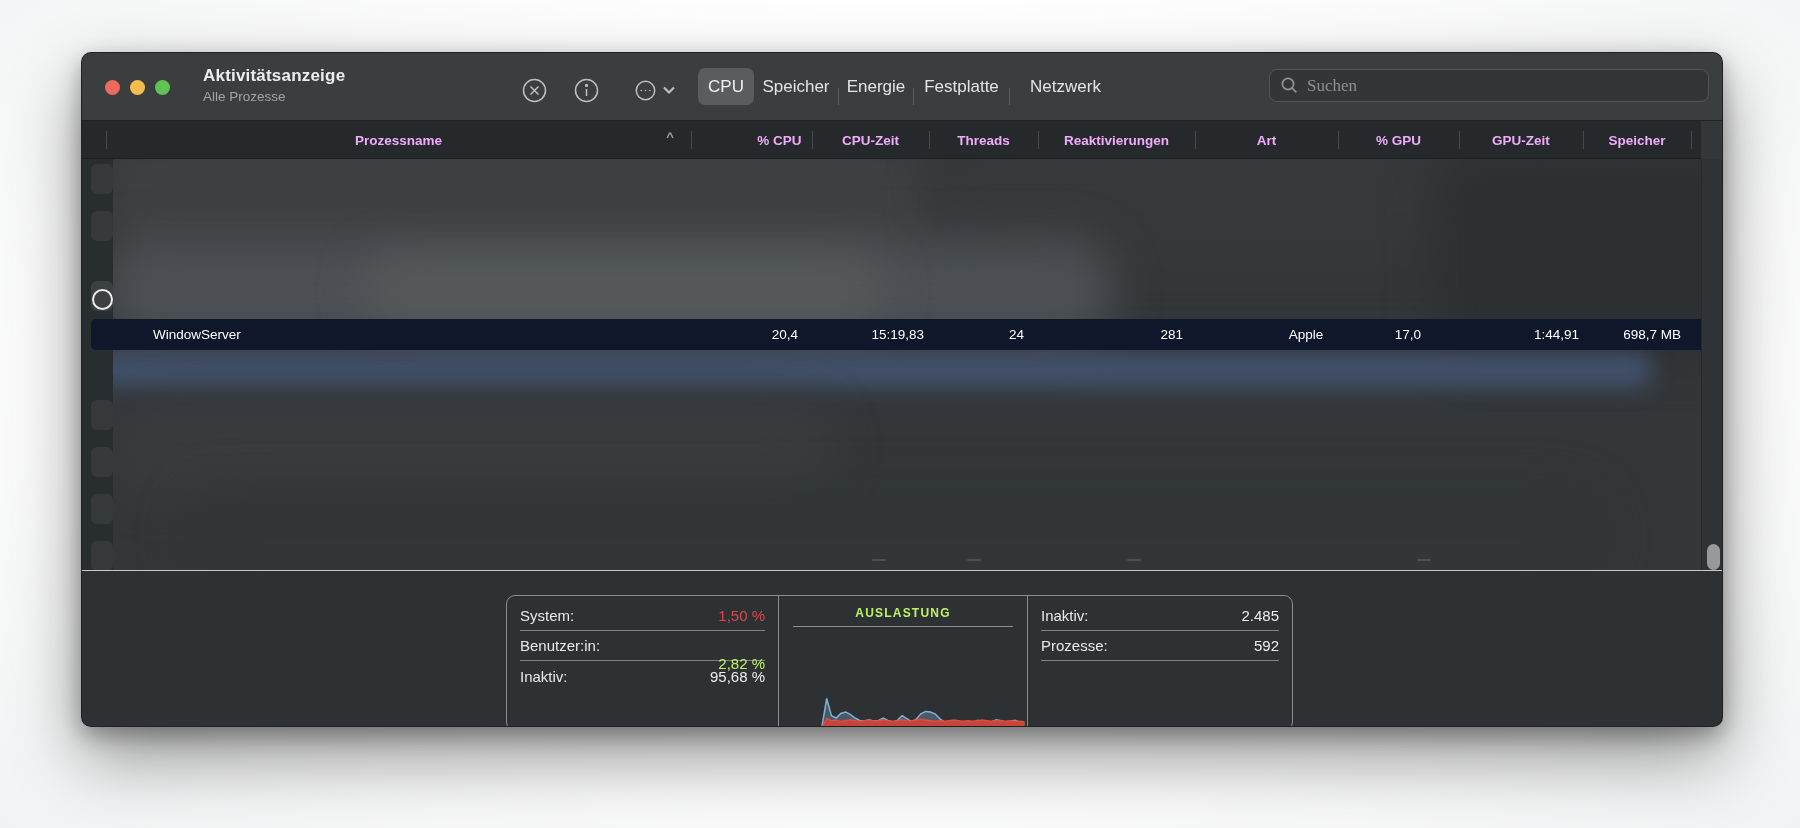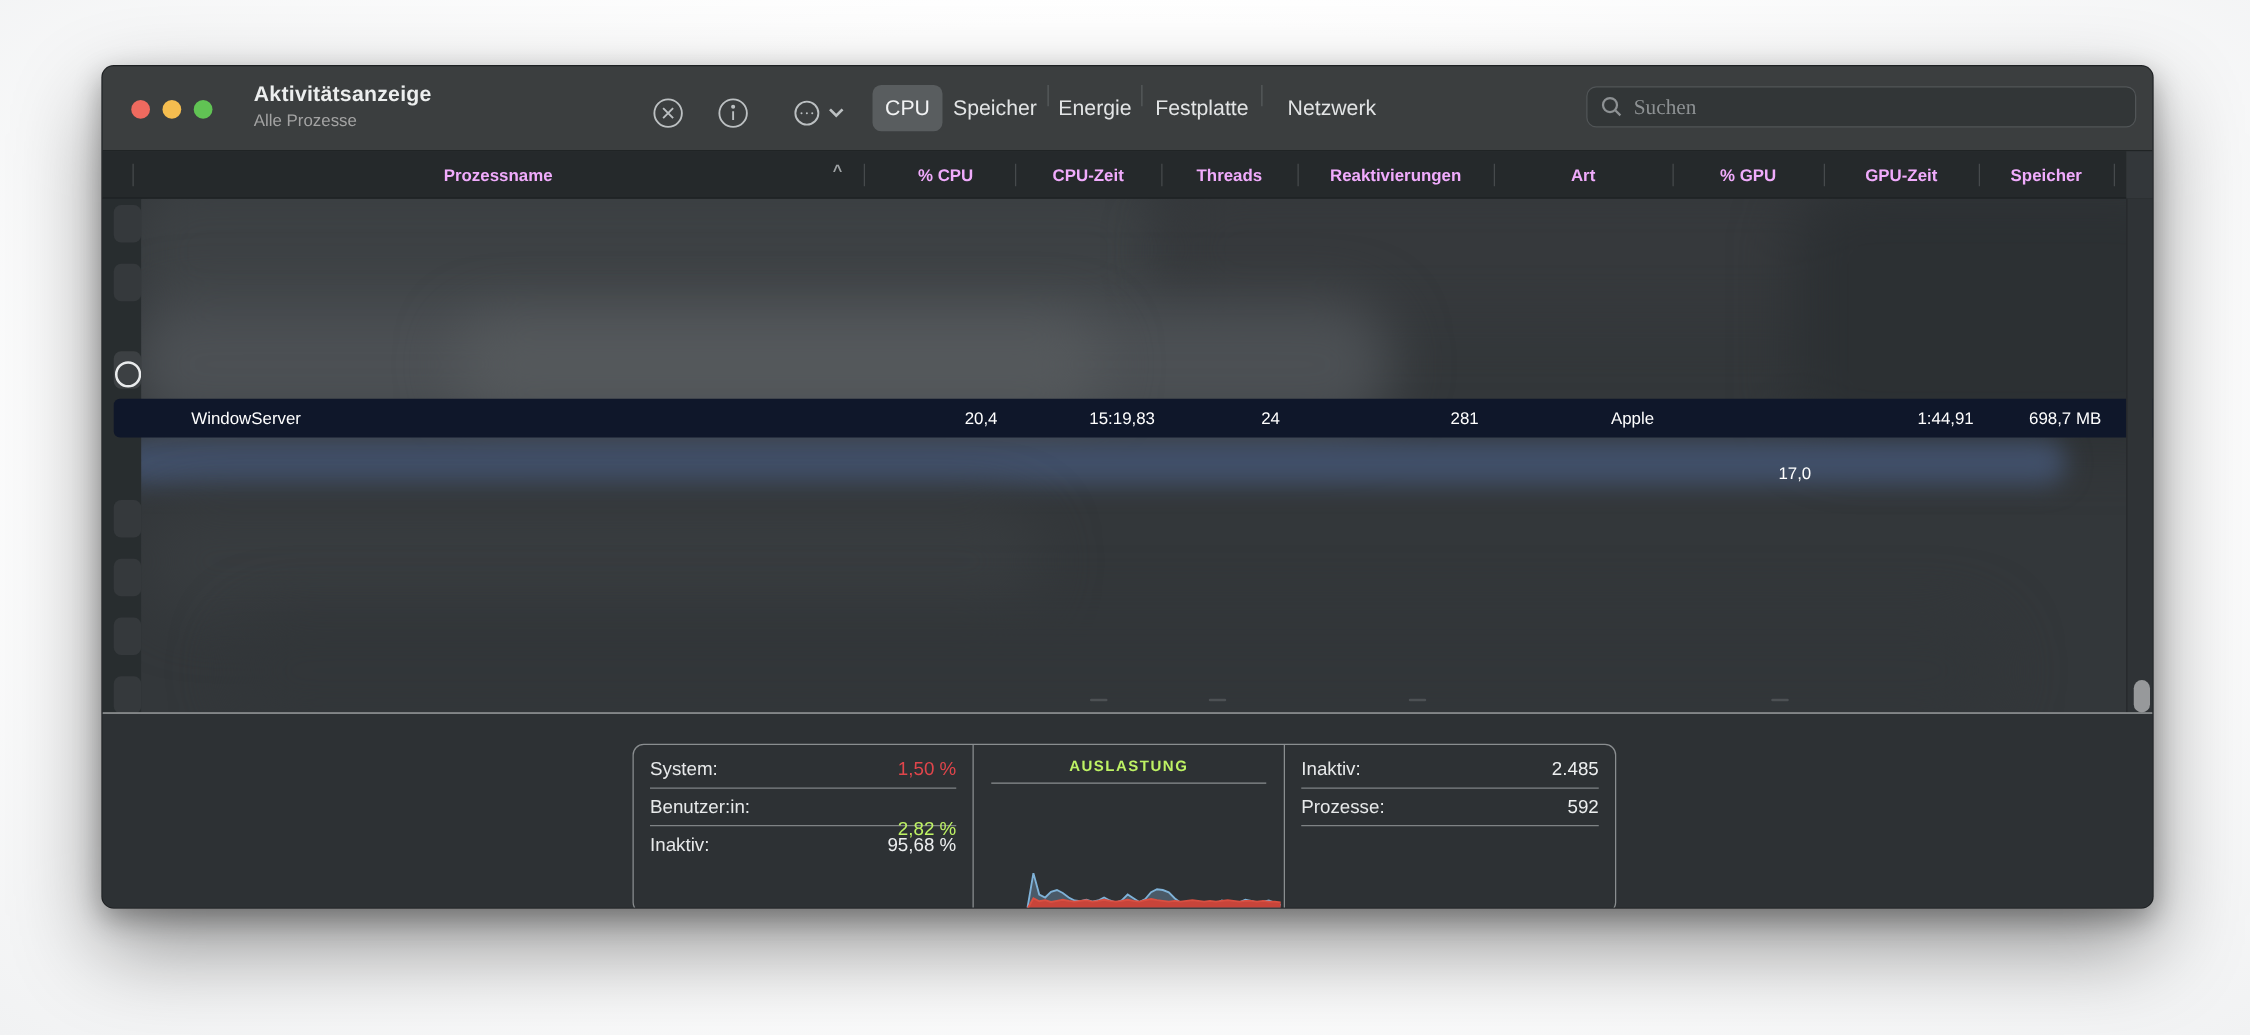--- a/index.html
+++ b/index.html
@@ -20,40 +20,40 @@
   .tl { width:15px; height:15px; border-radius:50%; display:inline-block; cursor:default; }
   .tl.red { background:#ee6a5f; } .tl.yellow { background:#f5bd4f; } .tl.green { background:#61c354; }
   .titleblock { position:absolute; left:121px; top:13px; }
   .wtitle { font-size:17px; font-weight:bold; color:#eceeee; letter-spacing:.2px; }
   .wsub   { font-size:13.5px; color:#a3a3a3; margin-top:3px; }
   .iconbtn { position:absolute; top:21px; width:32px; height:32px; background:none; border:none;
              display:flex; align-items:center; justify-content:center; cursor:default; }
   .iconbtn svg { stroke:#bcc0c2; fill:none; stroke-width:1.5; }
   .btn-quit { left:436px; } .btn-info { left:488px; } .btn-more { left:544px; width:58px; }
 
-  .segmented { position:absolute; left:616px; top:15px; height:37px; display:flex; align-items:flex-start; }
+  .segmented { position:absolute; left:616px; top:15px; height:37px; display:flex; align-items:flex-end; }
   .seg { height:37px; display:flex; align-items:center; justify-content:center;
          font-size:17px; color:#e2e4e5; padding:0 2px; }
   .seg.sel { background:#595d5f; border-radius:7px; color:#f2f3f4; }
   .seg-sep { width:1px; height:17px; background:#585c5e; }
   .s0{width:56px;} .s1{width:84px;} .s2{width:74px;} .s3{width:95px;} .s4{width:111px;}
 
   .search { position:absolute; left:1187px; top:16px; width:440px; height:33px; background:#323637;
             border:1px solid #515557; border-radius:8px; display:flex; align-items:center; padding:0 10px; }
   .search svg { stroke:#8d9193; fill:none; stroke-width:1.8; flex:0 0 auto; }
   .search input { flex:1; margin-left:8px; background:transparent; border:none; outline:none;
                   font-size:17px; color:#e8eaea; font-family:Liberation Serif, serif; }
   .search input::placeholder { color:#8d9193; }
 
   
   .thead { position:absolute; left:0; top:68px; width:100%; height:38px; background:#25292b;
            border-bottom:1px solid #1b1f21; }
   .hcell { position:absolute; top:0; height:38px; display:flex; align-items:center; justify-content:center;
            font-size:13.5px; font-weight:600; color:#f0abfc; cursor:default; }
-  .h0{left:24px;width:585px;} .h1{left:614px;width:121px;} .h2{left:730px;width:117px;}
+  .h0{left:24px;width:585px;} .h1{left:637px;width:121px;} .h2{left:730px;width:117px;}
   .h3{left:847px;width:109px;} .h4{left:956px;width:157px;} .h5{left:1113px;width:143px;}
   .h6{left:1256px;width:121px;} .h7{left:1377px;width:124px;} .h8{left:1501px;width:108px;}
   .sortmark { position:absolute; left:578px; top:8px; width:20px; text-align:center;
               color:#9da1a3; font-size:13px; font-weight:bold; }
   .hsep { position:absolute; top:10px; width:1px; height:18px; background:#464a4c; }
   .hgutter { position:absolute; left:1619px; top:0; width:23px; height:38px; background:#33373a; }
 
   
   .tbody { position:absolute; left:0; top:106px; width:100%; height:411px; background:#2f3437; overflow:hidden; }
   .strip { position:absolute; left:0; top:0; width:31px; height:100%; background:#282d2f; }
@@ -73,21 +73,21 @@
   .b8 { left:70px; top:330px; width:1420px; height:95px; background:#323639; }
   .dash { position:absolute; top:400px; height:2px; width:14px; background:#64686b; opacity:.55; border-radius:1px; }
 
   .selrow { position:absolute; left:9px; top:160px; width:1784px; height:31px;
             background:#0f172a; border-radius:5px;padding-left:26px; }
   .rcell { position:absolute; top:0; height:31px; display:flex; align-items:center;
            font-size:13.5px; color:#ffffff; }
   .num { justify-content:flex-end; }
   .c0{left:62px;width:300px;} .c1{left:600px;width:107px;} .c2{left:721px;width:112px;}
   .c3{left:838px;width:95px;} .c4{left:947px;width:145px;} .c5{left:1165px;width:100px;justify-content:center;}
-  .c6{left:1247px;width:111px;margin-top:44px;} .c7{left:1368px;width:120px;} .c8{left:1492px;width:98px;}
+  .c6{left:1219px;width:111px;} .c7{left:1368px;width:120px;} .c8{left:1492px;width:98px;}
 
   .vtrack { position:absolute; left:1619px; top:0; width:23px; height:100%; background:#2f3336;
             border-left:1px solid #26292b; }
   .vthumb { position:absolute; left:5px; top:385px; width:13px; height:26px; border-radius:7px; background:#97999b; }
 
   
   .divider { position:absolute; left:0; top:517px; width:100%; height:1px; background:#c7c9ca; }
   .panel { position:absolute; left:0; top:518px; width:100%; height:157px; background:#2d3134; }
   .statsrow-wrap { position:absolute; left:424px; top:24px; width:787px; height:136px;
                    border:1px solid #8a8e90; border-radius:9px; display:flex; }

